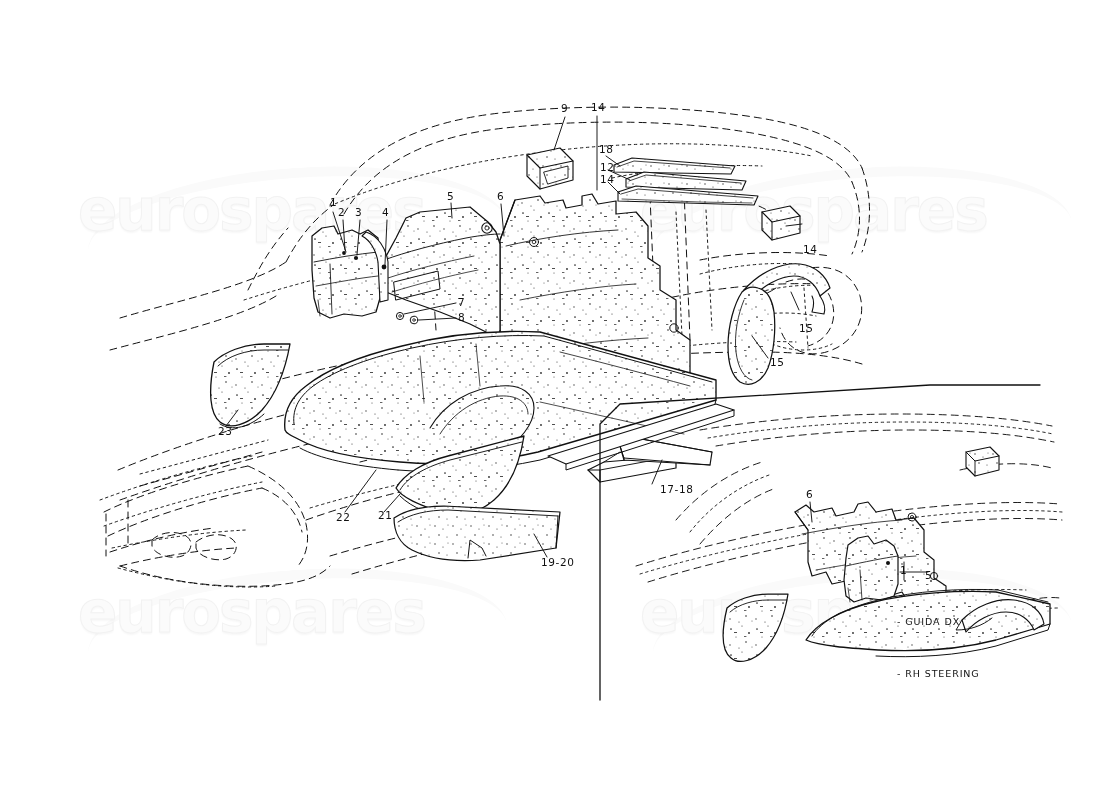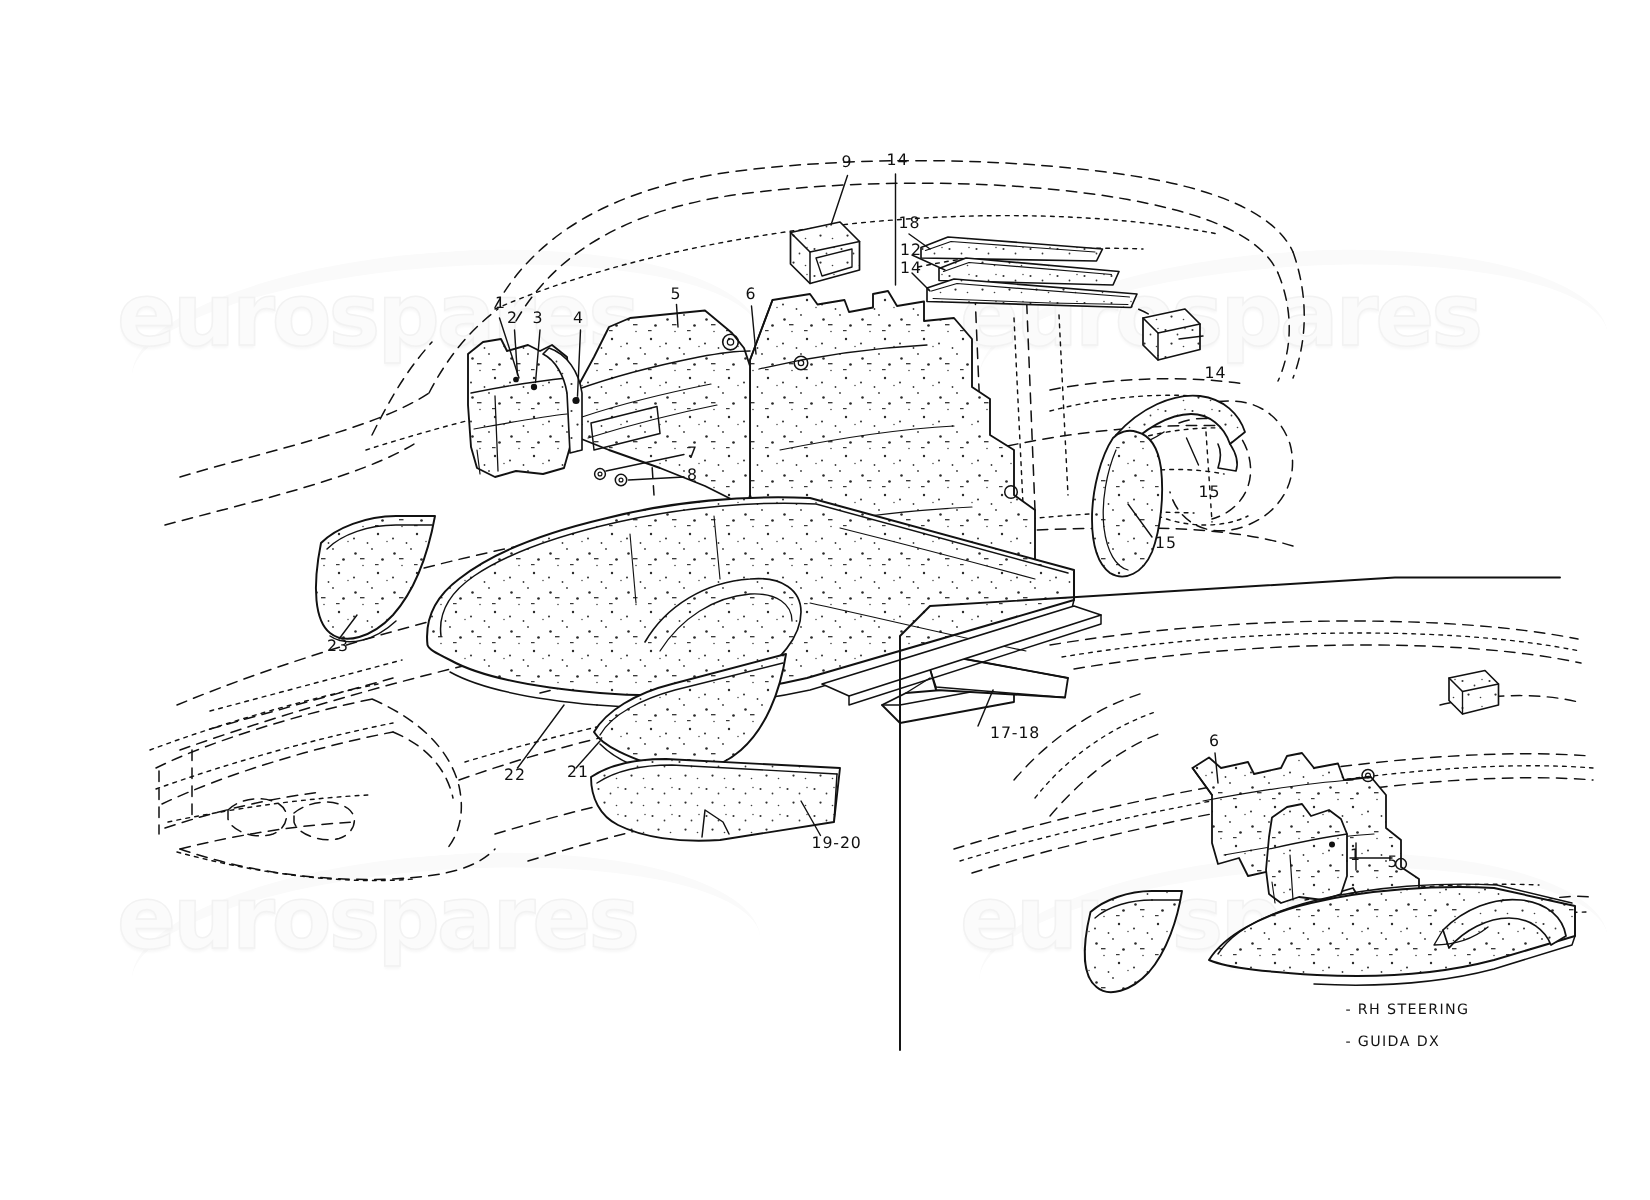--- a/index.html
+++ b/index.html
@@ -442,16 +442,16 @@
   <div class="callout" style="left:660px;top:483px;">17-18</div>
   <div class="callout" style="left:541px;top:556px;">19-20</div>
   <div class="callout" style="left:378px;top:509px;">21</div>
   <div class="callout" style="left:336px;top:511px;">22</div>
   <div class="callout" style="left:218px;top:425px;">23</div>
 
   <div class="callout" style="left:806px;top:488px;">6</div>
   <div class="callout" style="left:925px;top:569px;">5</div>
   <div class="callout" style="left:900px;top:564px;">1</div>
 
-  <div class="notetext" style="left:897px;top:688px;text-align:center;">- GUIDA DX</div>
+  <div class="notetext" style="left:897px;top:615px;text-align:center;">- GUIDA DX</div>
   <div class="notetext" style="left:897px;top:667px;">- RH STEERING</div>
 
 </div>
 
 </body></html>

